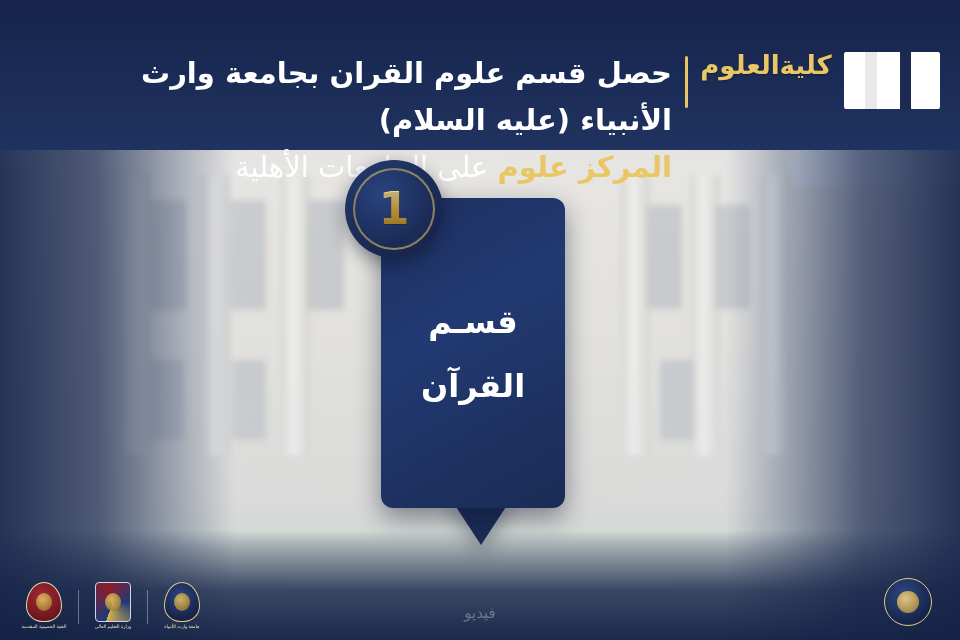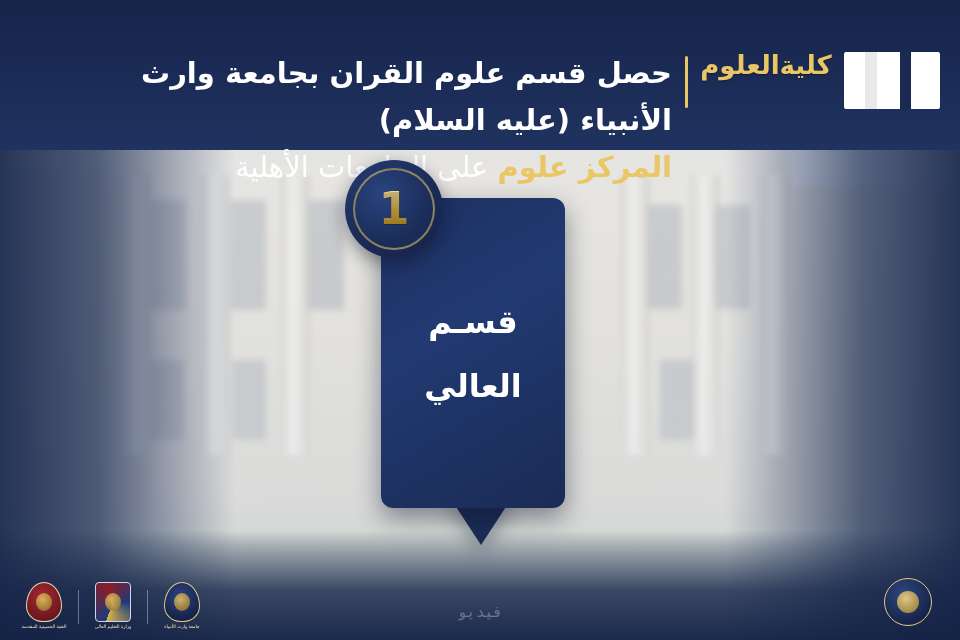--- a/index.html
+++ b/index.html
@@ -105,21 +105,21 @@
     background:radial-gradient(circle at 40% 35%,#e9c766,#8a6a1e);opacity:.85;}
   .flogo .cap{font-size:4.5px;color:#f0e4c0;margin-top:2px;letter-spacing:.2px;white-space:nowrap;}
   .vsep{width:1px;height:34px;background:rgba(255,255,255,.35);margin:0 2px 6px;}
   .footer-right{position:absolute;right:28px;bottom:14px;width:46px;height:46px;border-radius:50%;
     background:radial-gradient(circle at 40% 32%,#2d477f 0%,#16234a 72%);
     border:1.6px solid #e3c884;display:flex;align-items:center;justify-content:center;}
   .footer-right .gl{width:22px;height:22px;border-radius:50%;
     background:radial-gradient(circle at 40% 35%,#f0d48a,#9a7a28);opacity:.9;}
   .footer-watermark{position:absolute;left:50%;transform:translateX(-50%);bottom:18px;
     color:rgba(255,255,255,.30);font-size:15px;letter-spacing:2px;
-    font-family:Liberation Mono, monospace;filter:blur(.6px);margin-top:40px;}
+    font-family:Liberation Serif, serif;filter:blur(.6px);margin-top:40px;}
 </style>
 </head>
 <body>
 
 <div class="stage">
 
   <div class="bg">
     <div class="bg-sky"></div>
     <div class="bld bld-top"></div>
     <div class="bld bld-main"></div>
@@ -168,21 +168,21 @@
       </div>
 
     </div>
   </div>
 
   <div class="pin-wrap">
     <div class="pin-tail"></div>
     <div class="pin">
       <div class="pin-text">
         <div>قسـم</div>
-        <div>العالي</div>
+        <div>القرآن</div>
       </div>
     </div>
     <div class="badge">
       <div class="badge-ring">
         <span class="badge-num">1</span>
       </div>
     </div>
   </div>
 
   <div class="footer-watermark">فيديو</div>

